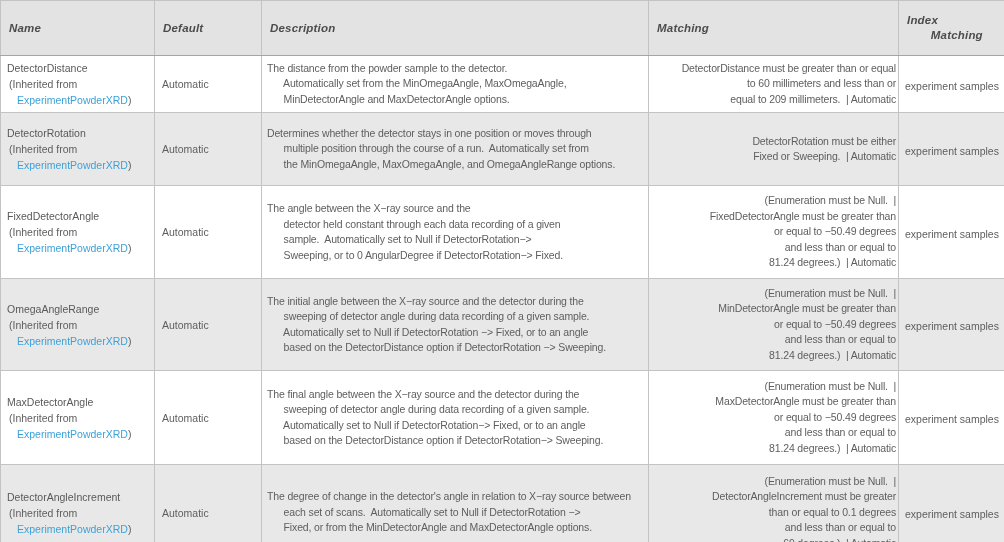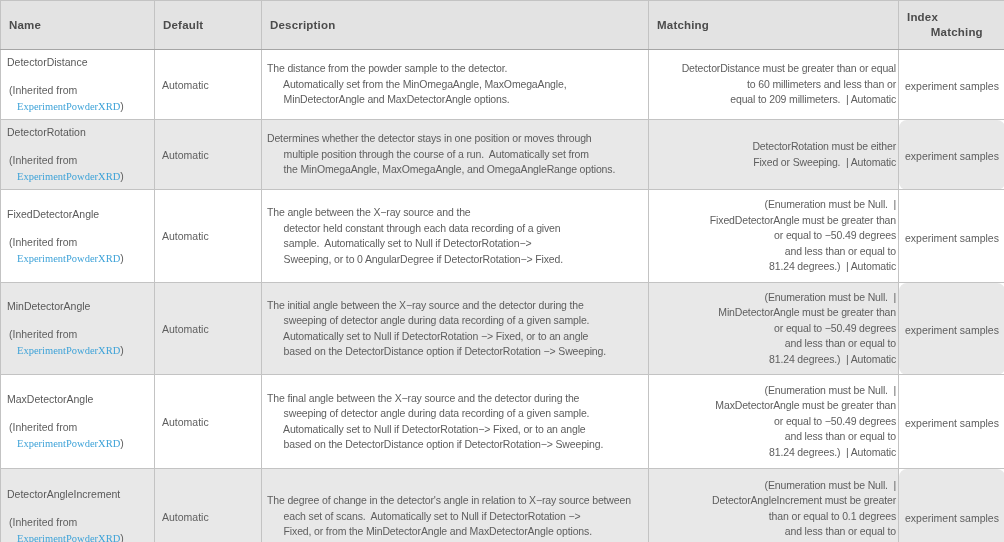--- a/index.html
+++ b/index.html
@@ -20,59 +20,59 @@
   col.c-def   { width: 107px; }
   col.c-desc  { width: 387px; }
   col.c-pat   { width: 250px; }
   col.c-idx   { width: 106px; }
 
   th, td {
     border: 1px solid #c3c3c3;
     vertical-align: middle;
     text-align: left;
   }
-  thead tr { height: 49px; }
+  thead tr { height: 55px; font-style: italic; }
   thead th {
     background: #e3e3e3;
     color: #4c4c4c;
     font-weight: 700;
     font-size: 11.5px;
     letter-spacing: 0.2px;
     padding: 4px 6px 4px 8px;
     border-bottom: 1px solid #a5a5a5;
     white-space: pre;
     line-height: 15px;
   }
   tbody tr.alt { background: #e8e8e8; }
   tbody tr.plain { background: #ffffff; }
 
   tr.r0 { height: 50px; }
-  tr.r1 { height: 60px; }
+  tr.r1 { height: 73px; }
   tr.r2 { height: 93px; }
   tr.r3 { height: 92px; }
   tr.r4 { height: 94px; }
   tr.r5 { height: 96px; }
 
   td.name-cell { padding: 4px 4px 4px 6px; line-height: 16px; }
   td.name-cell .nm   { color: #595959; }
-  td.name-cell .inh  { padding-left: 2px; margin-top: 12px; }
+  td.name-cell .inh  { padding-left: 2px; }
   td.name-cell .inh2 { padding-left: 10px; }
-  .link { color: #3da2d8; cursor: pointer; font-family: Liberation Serif, serif; }
+  .link { color: #3da2d8; cursor: pointer; }
 
   td.default-cell { padding: 4px 15px 4px 7px; margin-left: 39px; }
 
   td.pre-cell {
     padding: 4px 2px 4px 5px;
     white-space: pre;
     overflow: hidden;
     line-height: 15.5px;
     letter-spacing: -0.15px;
   }
   td.pattern-cell { padding-left: 8px; text-align: right; }
-  td.index-cell { padding: 7px 2px 4px 6px; border-radius: 8px; }
+  td.index-cell { padding: 7px 2px 4px 6px; }
 </style>
 </head>
 <body>
 
 <table class="options-table">
   <colgroup>
     <col class="c-name">
       <col class="c-def">
       <col class="c-desc">
       <col class="c-pat">
@@ -135,21 +135,21 @@
       <td class="pre-cell pattern-cell">(Enumeration must be Null.  |
           FixedDetectorAngle must be greater than
                  or equal to −50.49 degrees
                  and less than or equal to
                  81.24 degrees.)  | Automatic</td>
       <td class="index-cell">experiment samples</td>
     </tr>
 
     <tr class="alt r3">
       <td class="name-cell">
-        <div class="nm">MinDetectorAngle</div>
+        <div class="nm">OmegaAngleRange</div>
         <div class="inh">(Inherited from</div>
         <div class="inh2"><span class="link" style="color: rgb(61, 162, 216);">ExperimentPowderXRD</span><span>)</span></div>
       </td>
       <td class="default-cell">Automatic</td>
       <td class="pre-cell">The initial angle between the X−ray source and the detector during the
       sweeping of detector angle during data recording of a given sample.
       Automatically set to Null if DetectorRotation −&gt; Fixed, or to an angle
       based on the DetectorDistance option if DetectorRotation −&gt; Sweeping.</td>
       <td class="pre-cell pattern-cell">(Enumeration must be Null.  |
           MinDetectorAngle must be greater than

